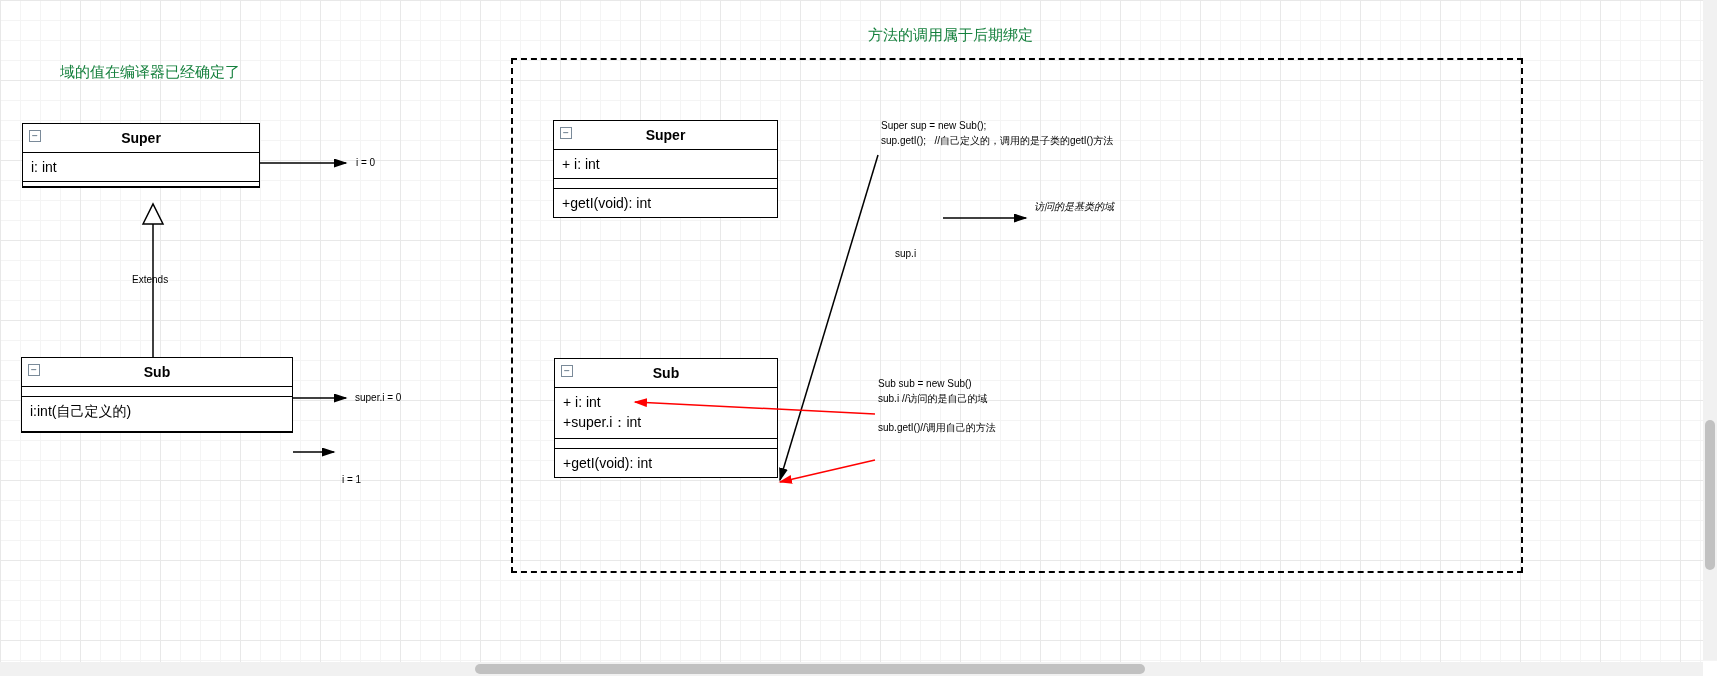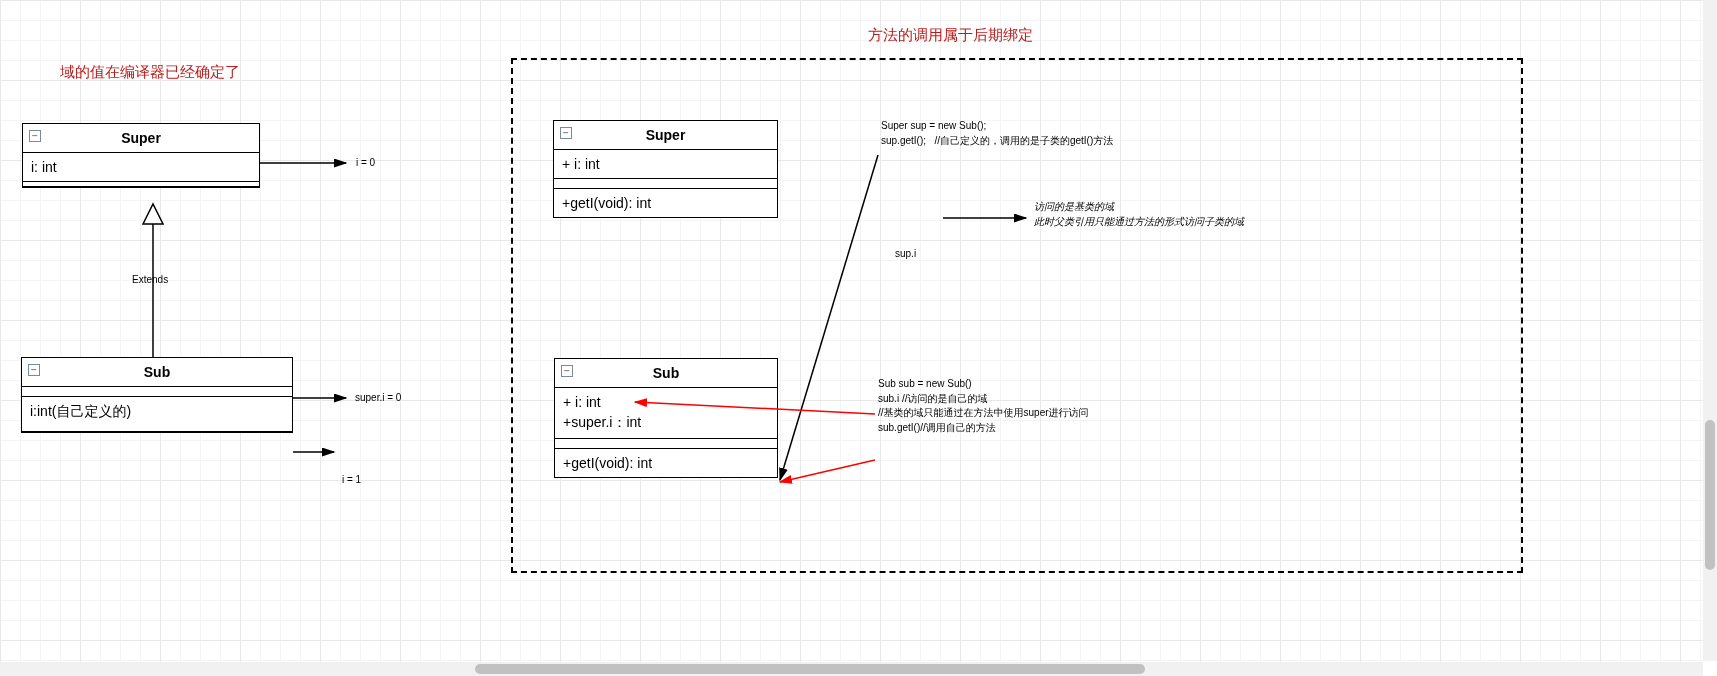--- a/index.html
+++ b/index.html
@@ -18,21 +18,21 @@
     background-image:
       linear-gradient(#e8e8e8 1px, transparent 1px),
       linear-gradient(90deg, #e8e8e8 1px, transparent 1px),
       linear-gradient(#f4f4f4 1px, transparent 1px),
       linear-gradient(90deg, #f4f4f4 1px, transparent 1px);
     background-size: 80px 80px, 80px 80px, 20px 20px, 20px 20px;
   }
   .caption {
     position: absolute;
     font-size: 15px;
-    color: #b91c1c;
+    color: #15803d;
   }
   .uml-class {
     position: absolute;
     background: #fff;
     border: 1px solid #000;
   }
   .uml-title {
     text-align: center;
     font-weight: bold;
     padding: 6px 0;
@@ -147,27 +147,26 @@
 
 <div class="annot" style="left:881px; top:119px;">
   <span>Super sup = new Sub();</span><br>
   <span>sup.getI();</span>
   &nbsp;&nbsp;<span>//自己定义的，调用的是子类的getI()方法</span>
 </div>
 
 <div class="annot" style="left:895px; top:211px;margin-top:36px;">sup.i</div>
 <div class="annot" style="left:1034px; top:200px;font-style:italic;">
   <span>访问的是基类的域</span><br>
-  <span>此时父类引用只能通过方法的形式访问子类的域</span>
 </div>
 
 <div class="annot" style="left:878px; top:377px;">
   <span>Sub sub = new Sub()</span><br>
   <span>sub.i //访问的是自己的域</span><br>
-  <span>//基类的域只能通过在方法中使用super进行访问</span><br>
+  <br>
   <span>sub.getI()//调用自己的方法</span>
 </div>
 
 <div class="scrollbar" style="right:0; top:0; width:14px; height:660px;">
   <div class="thumb" style="left:2px; top:420px; width:10px; height:150px;"></div>
 </div>
 <div class="scrollbar" style="left:0; bottom:0; height:14px; width:1703px;">
   <div class="thumb" style="top:2px; left:475px; height:10px; width:670px;"></div>
 </div>
 

